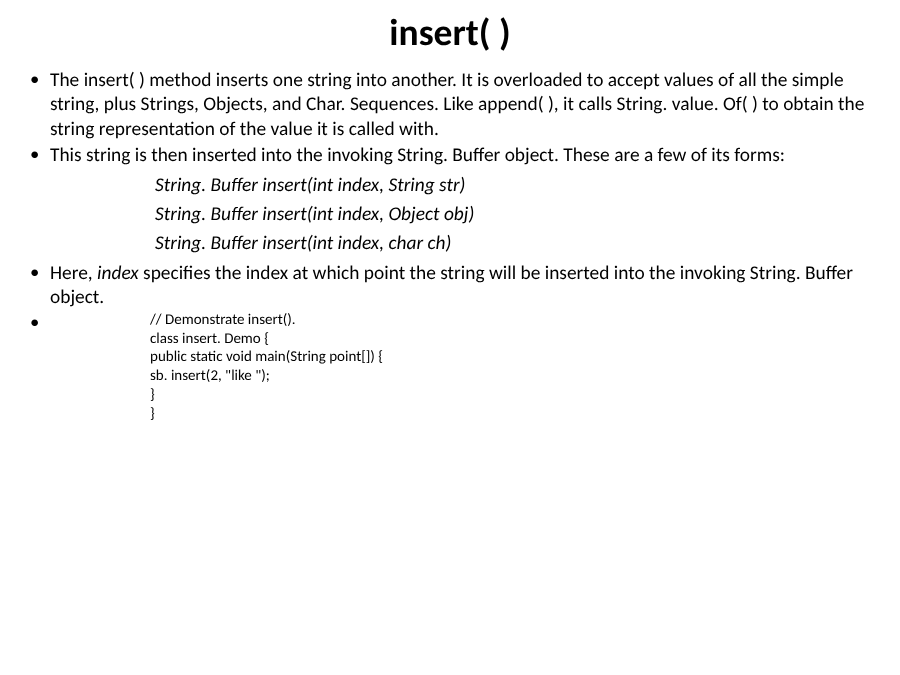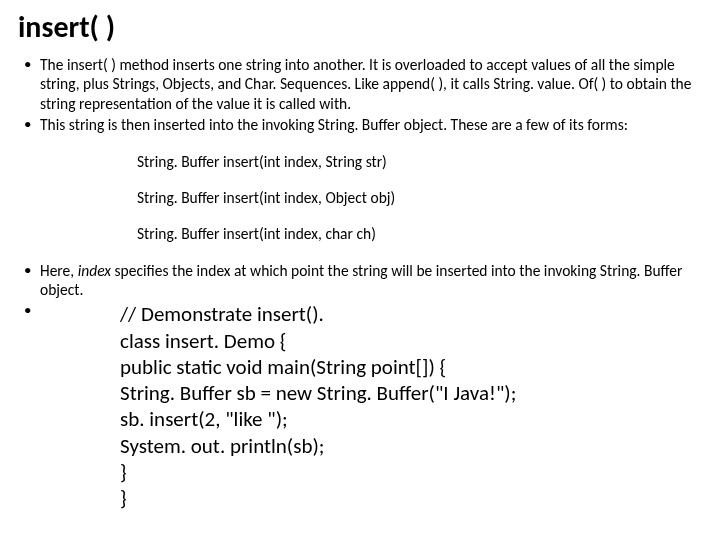--- a/index.html
+++ b/index.html
@@ -6,21 +6,21 @@
     body {
       width: 720px;
       height: 540px;
       background: #fff;
       font-family: Calibri, "Segoe UI", Arial, sans-serif;
       color: #000;
       padding: 8px 18px 8px 18px;
       overflow: hidden;
     }
     .title {
-      text-align: left;
+      text-align: center;
       font-size: 30px;
       font-weight: 700;
       margin-bottom: 10px;
     }
     ul.bullets {
       list-style: none;
       padding-left: 0;
     }
     ul.bullets > li {
       position: relative;
@@ -35,25 +35,25 @@
       left: 6px;
       top: 0;
       font-size: 15px;
       color: #000;
     }
     .forms {
       padding-left: 80px;
       font-size: 15.5px;
       line-height: 1.25;
     }
-    .forms div { margin: 17px; }
+    .forms div { margin: 4px; font-style: italic; }
     .italic { font-style: italic; }
     .code {
       padding-left: 80px;
-      font-size: 21px;
+      font-size: 12px;
       line-height: 1.25;
     }
     .code div { margin: 0; }
   </style>
 </head>
 <body>
 
 <div class="title">insert( )</div>
 
 <ul class="bullets">
@@ -69,20 +69,18 @@
     </div>
   </li>
   <li>
     <span>Here, </span><span class="italic">index </span><span>specifies the index at which point the string will be inserted into the invoking String. Buffer object.</span>
   </li>
   <li>
     <div class="code">
       <div>// Demonstrate insert().</div>
       <div>class insert. Demo {</div>
       <div>public static void main(String point[]) {</div>
-      <div>String. Buffer sb = new String. Buffer("I Java!");</div>
       <div>sb. insert(2, "like ");</div>
-      <div>System. out. println(sb);</div>
       <div>}</div>
       <div>}</div>
     </div>
   </li>
 </ul>
 
 </body></html>

